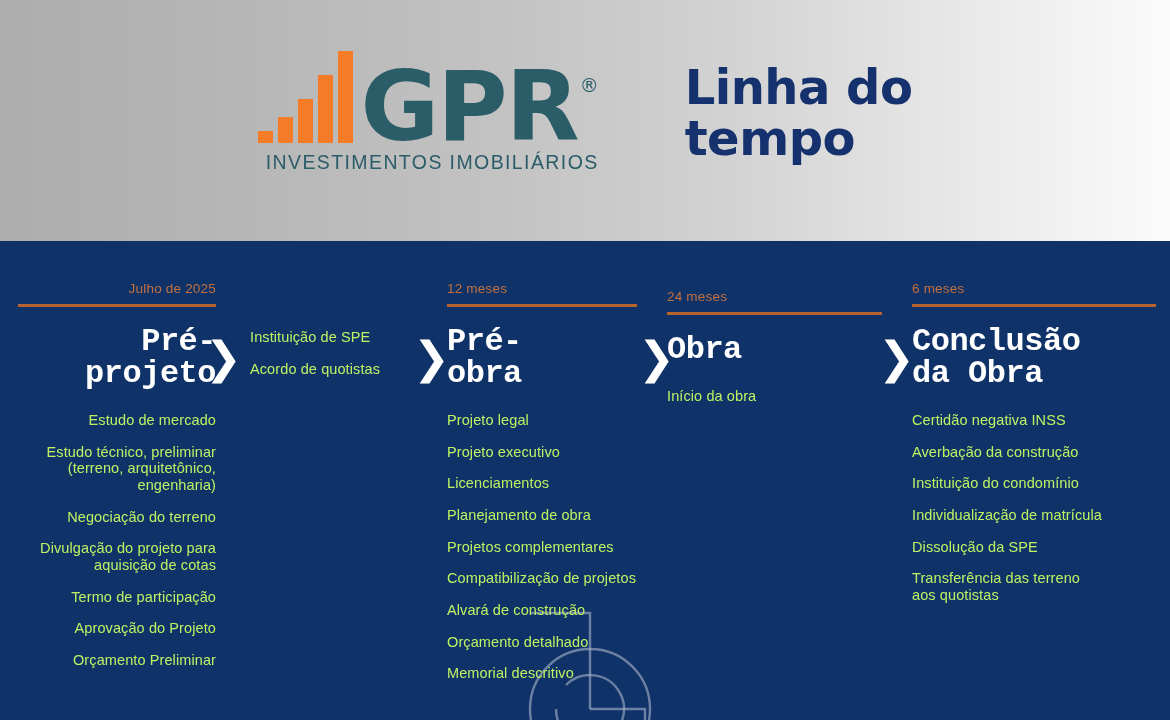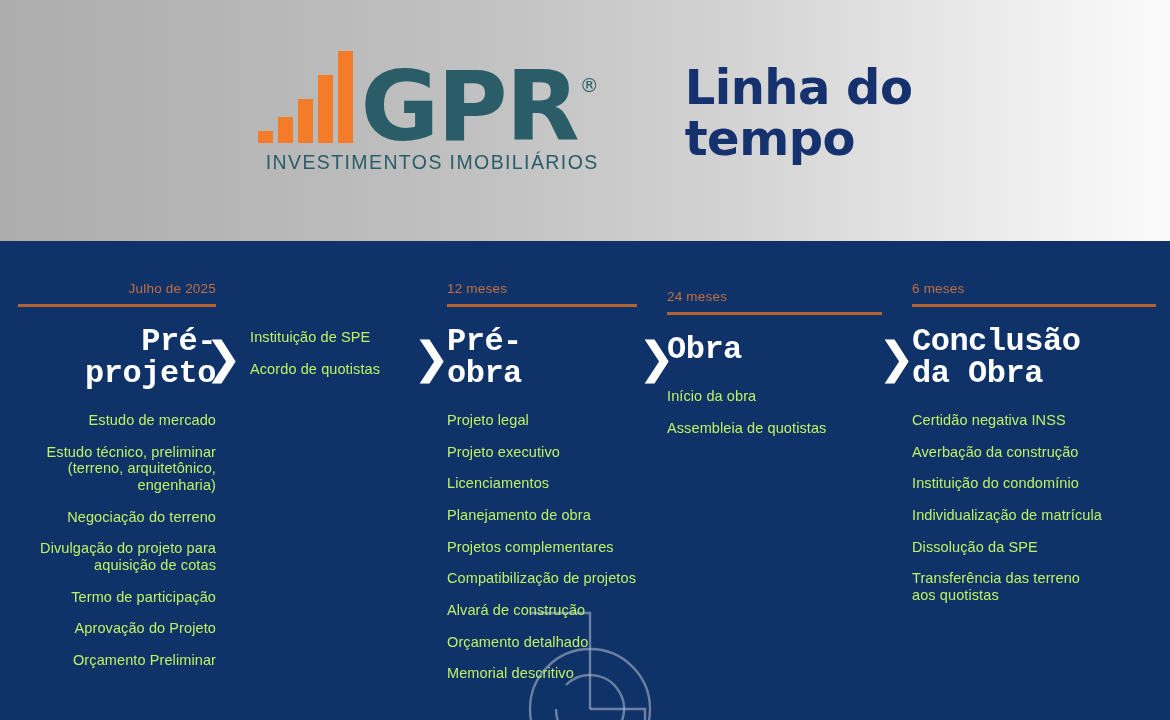--- a/index.html
+++ b/index.html
@@ -177,21 +177,20 @@
     </div>
   </div>
 
   <div class="col" id="col4">
     <div class="col-body">
       <div class="date">24 meses</div>
       <div class="rule"></div>
       <div class="stage">Obra</div>
       <div class="items">
         <div class="item">Início da obra</div>
-        <div class="item">Assembleia de quotistas</div>
       </div>
     </div>
   </div>
 
   <div class="col" id="col5">
     <div class="col-body">
       <div class="date">6 meses</div>
       <div class="rule"></div>
       <div class="stage">Conclusão
 da Obra</div>

